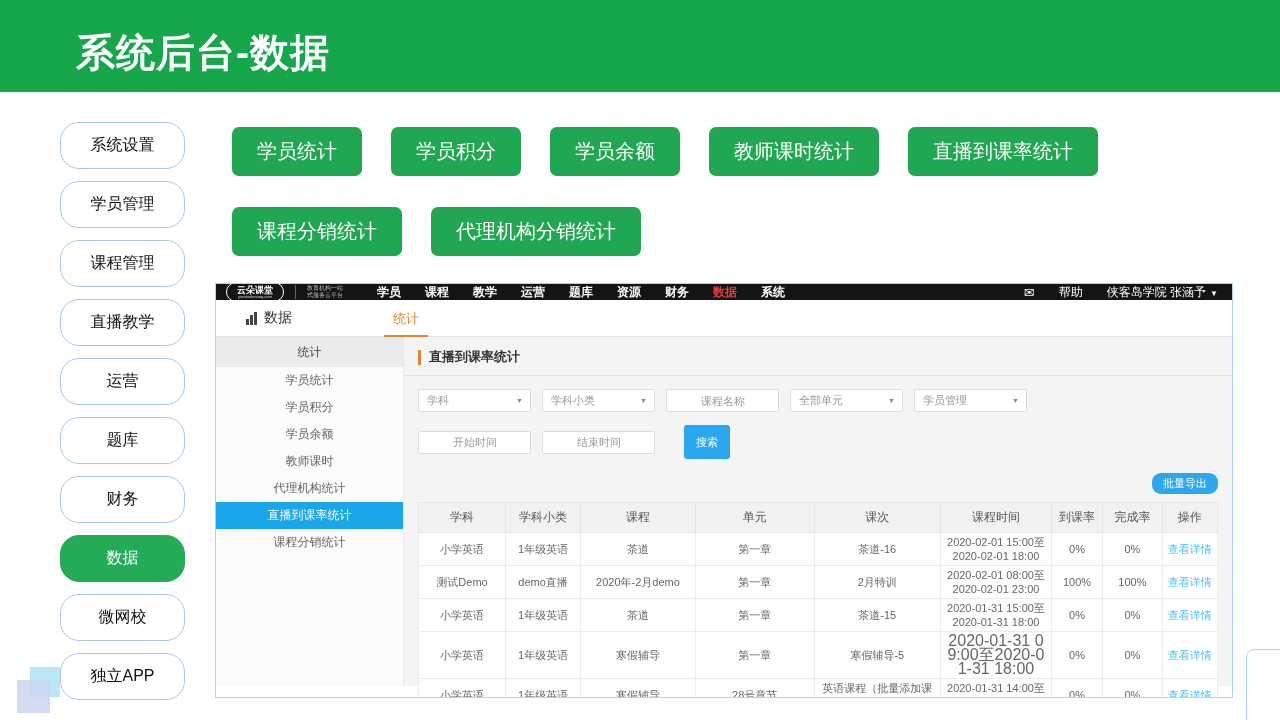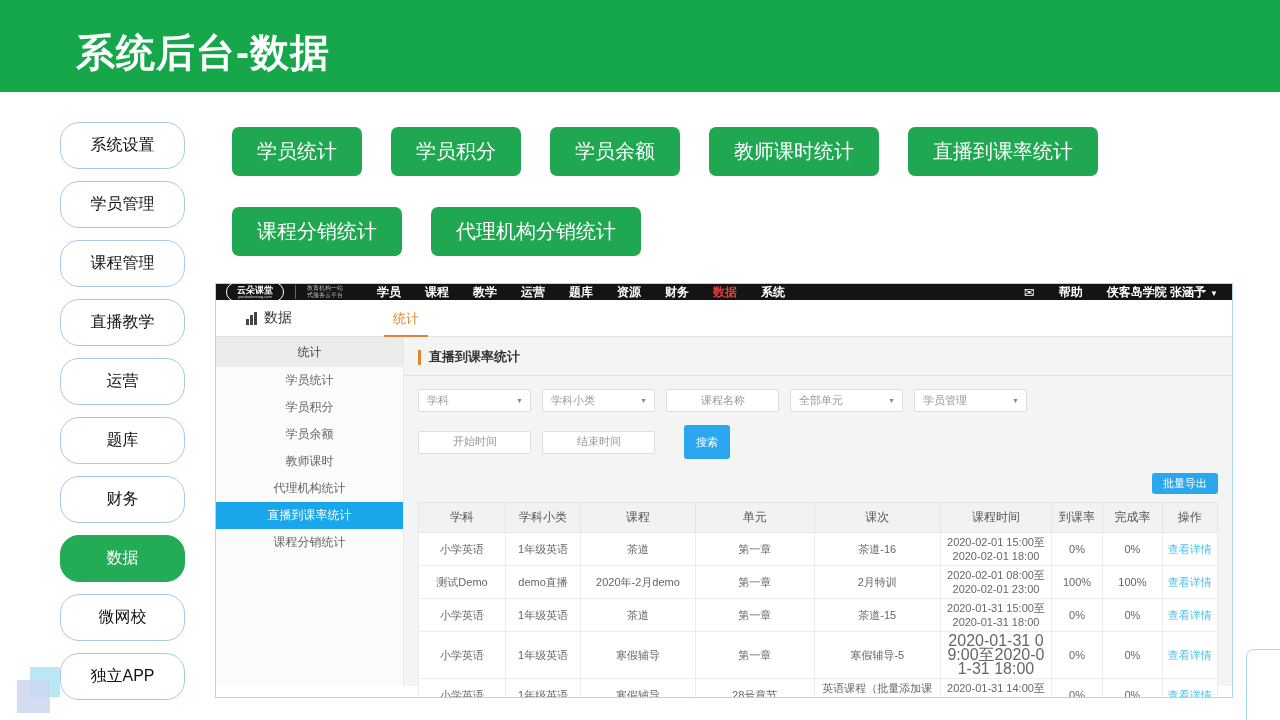--- a/index.html
+++ b/index.html
@@ -40,21 +40,21 @@
     display:flex; flex-direction:column; align-items:center; justify-content:center; line-height:1; }
   .p-logo-name { font-size:9px; font-weight:bold; color:#fff; }
   .p-logo-domain { font-size:4px; color:#ddd; }
   .p-logo-div { width:1px; height:14px; background:#666; margin:0 5px; }
   .p-tagline { font-size:6px; color:#bbb; line-height:7px; }
   .p-menu { display:flex; margin-left:22px; }
   .p-menu-item { padding:0 12px; font-size:12px; font-weight:bold; line-height:28px; color:#fff; cursor:pointer; white-space:nowrap; }
   .p-menu-item.active { color:#e23c3c; }
   .p-nav-right { margin-left:auto; display:flex; align-items:center; gap:24px; padding-right:4px; }
   .p-mail { font-size:13px; color:#fff; cursor:pointer; }
-  .p-help, .p-user { font-size:12px; font-weight:bold; color:#fff; cursor:pointer; white-space:nowrap; }
+  .p-help, .p-user { font-size:12px; font-weight:normal; color:#fff; cursor:pointer; white-space:nowrap; }
   .p-user .caret { font-size:8px; margin-left:4px; }
 
   
   .p-subnav { height:37px; background:#fff; border-bottom:1px solid #e3e3e3; display:flex; align-items:stretch; position:relative; }
   .p-crumb { display:flex; align-items:center; gap:7px; padding-left:30px; font-size:14px; color:#333; }
   .chart-icon { display:inline-flex; align-items:flex-end; gap:1px; height:13px; }
   .chart-icon i { display:block; width:3px; background:#444; }
   .p-tab { position:absolute; left:168px; top:0; height:37px; line-height:37px; padding:0 9px;
     font-size:13px; color:#e0862f; border-bottom:2px solid #e0862f; cursor:pointer; }
 
@@ -70,26 +70,26 @@
   .p-content { flex:1; background:#f4f4f4; padding:11px 14px 0 14px; position:relative; }
   .p-title { display:flex; align-items:center; gap:8px; margin-bottom:9px; }
   .p-title-bar { width:3px; height:15px; background:#e0862f; }
   .p-title-text { font-size:13px; color:#333; font-weight:bold; }
   .p-divider { height:1px; background:#e2e2e2; margin:0 -14px; }
 
   .f-row { display:flex; gap:11px; margin-top:13px; align-items:center; }
   .f-select, .f-input { width:113px; height:23px; background:#fff; border:1px solid #ddd; border-radius:2px;
     font-size:11px; color:#999; padding:0 8px; display:flex; align-items:center; position:relative; }
   .f-select .caret { position:absolute; right:7px; font-size:7px; color:#888; }
-  input.f-input { font-family:Liberation Mono, monospace; outline:none;padding-left:34px; }
+  input.f-input { font-family:Liberation Sans, sans-serif; outline:none;padding-left:34px; }
   input.f-input::placeholder { color:#999; }
   .f-search { width:46px; height:34px; background:#2aa7ee; color:#fff; border:none; border-radius:3px;
     font-size:11px; margin-left:18px; cursor:pointer; }
   .export-row { display:flex; justify-content:flex-end; margin-top:14px; }
-  .f-export { width:66px; height:21px; background:#2aa7ee; color:#fff; border:none; border-radius:3px;
+  .f-export { width:66px; height:21px; background:#2aa7ee; color:#fff; border:none; border-radius:9px;
     font-size:11px; cursor:pointer; }
 
   table.stat { width:100%; margin-top:8px; border-collapse:collapse; background:#fff; table-layout:fixed; }
   table.stat th { height:30px; background:#f2f2f2; border:1px solid #e5e5e5; font-size:12px; color:#555; font-weight:normal; }
   table.stat td { height:33px; border:1px solid #ececec; font-size:11px; color:#666; text-align:center;
     padding:2px 4px; word-break:break-all; line-height:14px; }
   td.action a { color:#50c2ea; text-decoration:none; cursor:pointer; }
   col.c-subj{width:11%} col.c-sub{width:9.5%} col.c-course{width:14.5%} col.c-unit{width:15%}
   col.c-lesson{width:16%} col.c-time{width:14%} col.c-att{width:6.5%} col.c-comp{width:7.5%} col.c-op{width:7%}
 </style>

